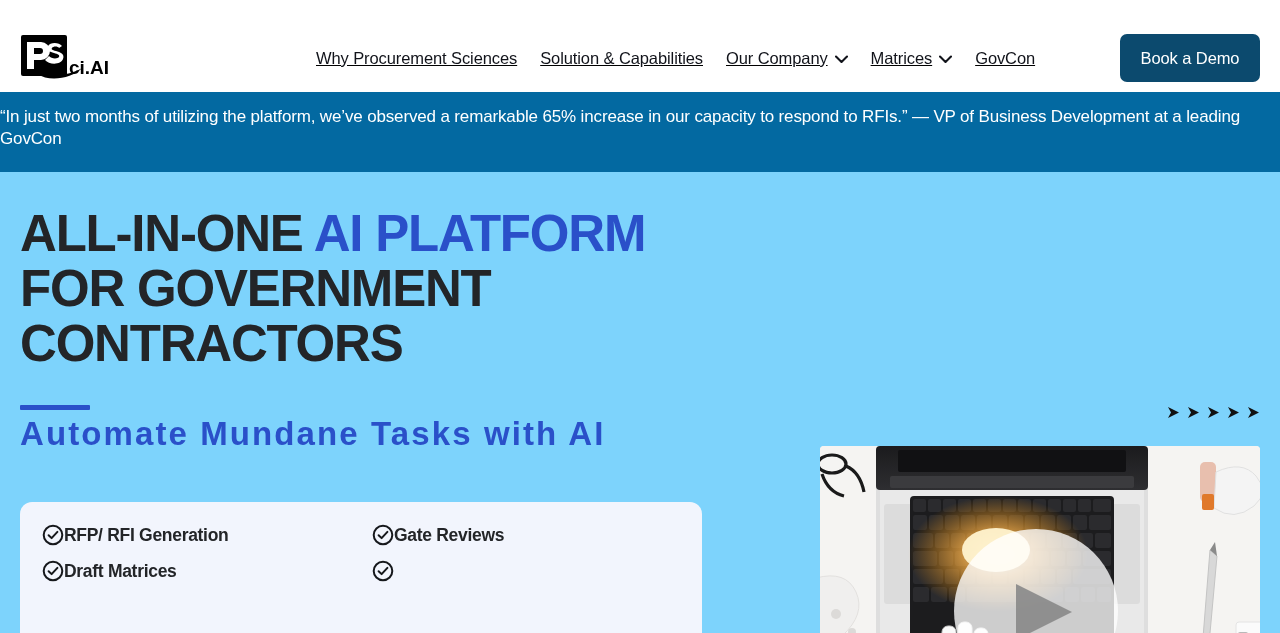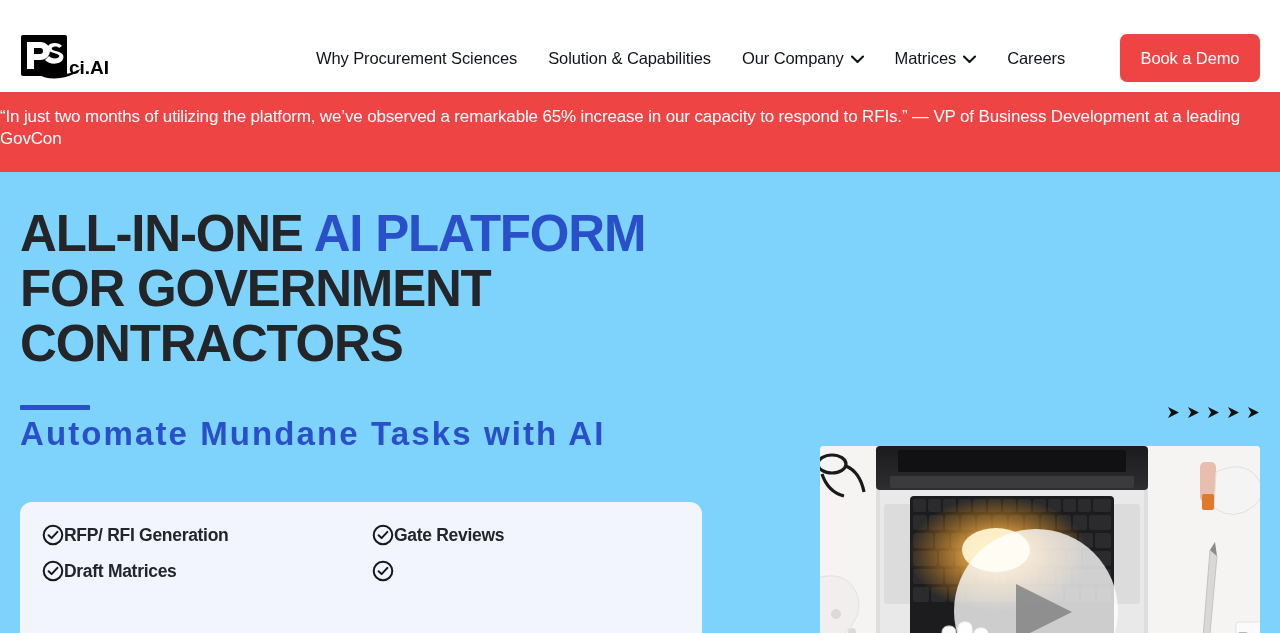--- a/index.html
+++ b/index.html
@@ -17,46 +17,46 @@
     display:flex; align-items:center;
   }
   .logo {
     position:absolute; left:20px; top:22px;
     width:92px; height:48px;
   }
   .logo svg { display:block; }
 
   .nav {
     position:absolute; left:316px; top:0; height:92px;
-    display:flex; align-items:center; gap:12px;
+    display:flex; align-items:center; gap:4px;text-decoration:underline;
   }
   .nav-item {
     display:flex; align-items:center; gap:7px;
     font-size:16.5px; color:#11131a; letter-spacing:-0.1px;
     white-space:nowrap; cursor:pointer;
     margin-right:19px;
   }
   .nav-item:last-child { margin-right:0; }
   .chev { display:inline-block; width:13px; height:8px; position:relative; top:1px; }
   .chev svg { display:block; }
 
   .demo-btn {
     position:absolute; right:20px; top:22px;
     width:140px; height:48px; border-radius:7px;
-    background:#ef4444; color:#ffffff;
+    background:#0c4a6e; color:#ffffff;
     border:none; cursor:pointer;
     font-family:"Liberation Sans", sans-serif;
     font-size:16.5px; letter-spacing:-0.1px;
     display:flex; align-items:center; justify-content:center;
   }
 
   
   .banner {
     position:absolute; top:92px; left:0; width:1280px; height:80px;
-    background:#ef4444; color:#ffffff;
+    background:#0369a1; color:#ffffff;
     padding:14px 6px 0 0;
     font-size:17px; line-height:22px; letter-spacing:-0.15px;
   }
 
   
   .hero { position:absolute; top:172px; left:0; width:1280px; height:595px; background:#7dd3fc; }
 
   .headline {
     position:absolute; left:20px; top:34px; width:760px;
     font-size:51px; line-height:55px;
@@ -143,21 +143,21 @@
     </div>
     <div class="nav-item">
       <span>Matrices</span>
       <span class="chev">
         <svg width="13" height="8" viewBox="0 0 13 8">
             <path d="M1 1.5 L6.5 7 L12 1.5" fill="none" stroke="#11131a" stroke-width="2.1" stroke-linecap="round" stroke-linejoin="round"></path>
           </svg>
       </span>
     </div>
     <div class="nav-item">
-      <span>Careers</span>
+      <span>GovCon</span>
     </div>
   </nav>
 
   <button class="demo-btn">Book a Demo</button>
 </div>
 
 <div class="banner">“In just two months of utilizing the platform, we’ve observed a remarkable 65% increase in our capacity to respond to RFIs.” — VP of Business Development at a leading GovCon</div>
 
 <div class="hero">
 

